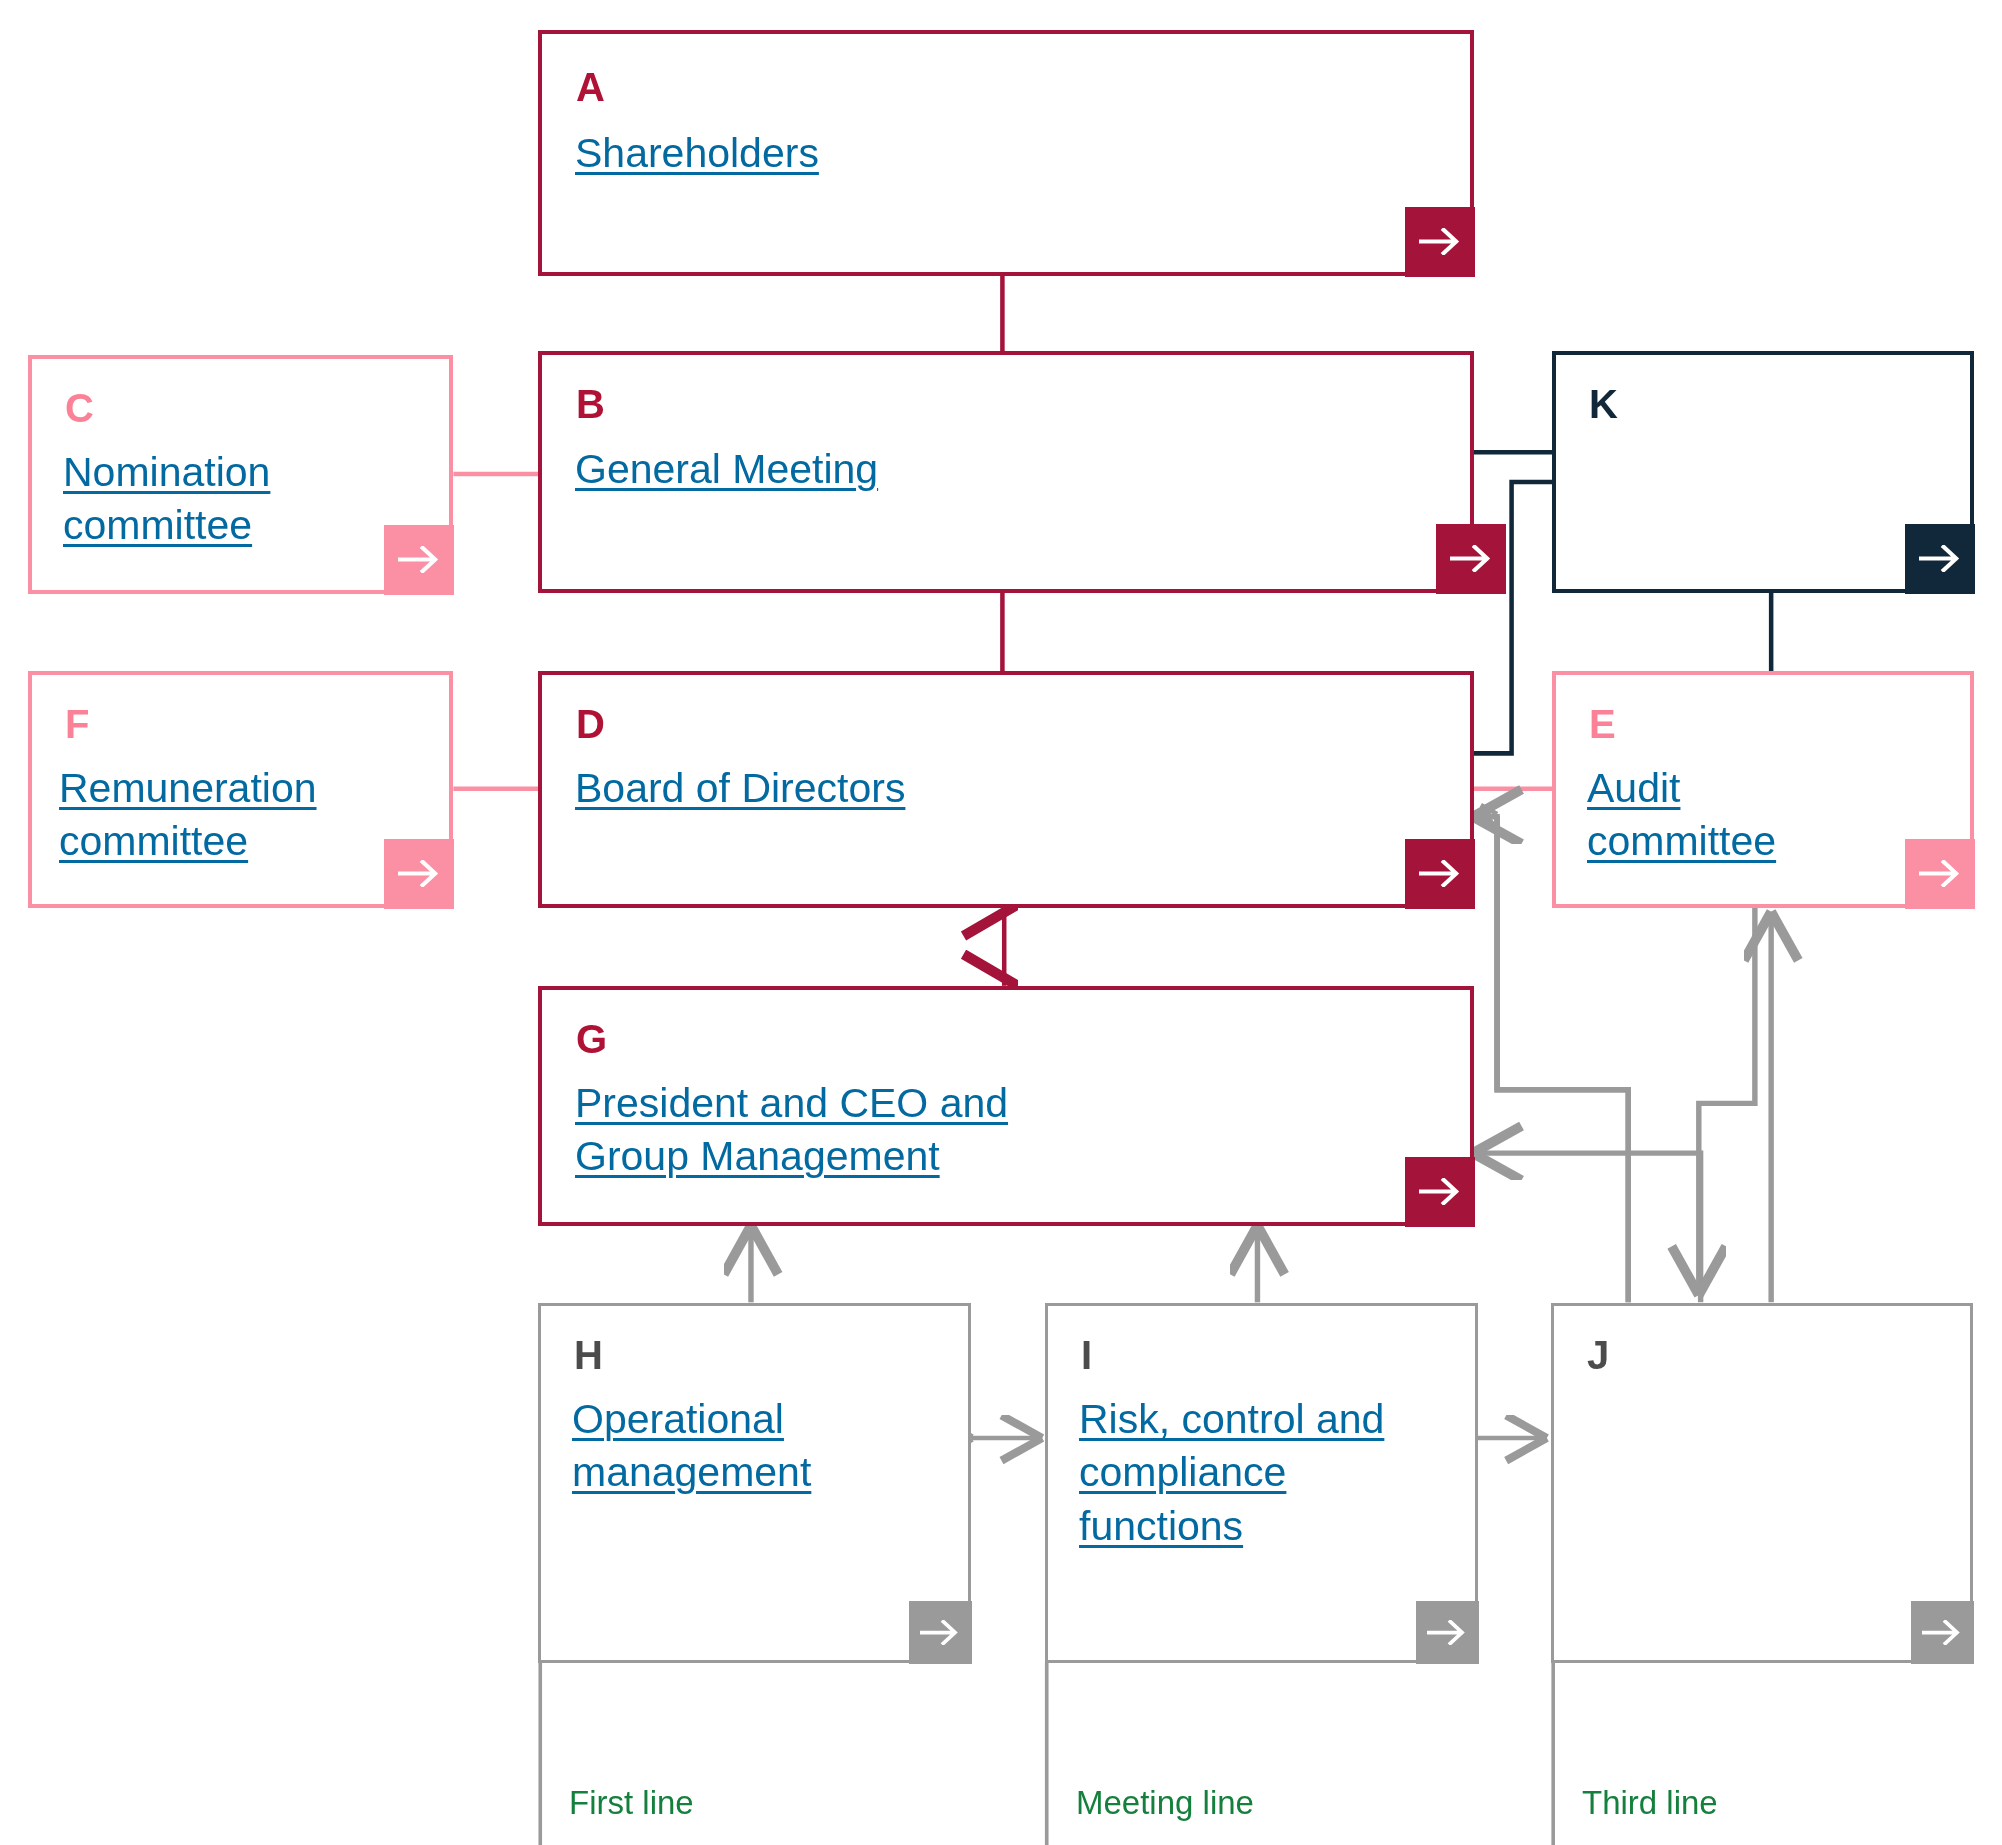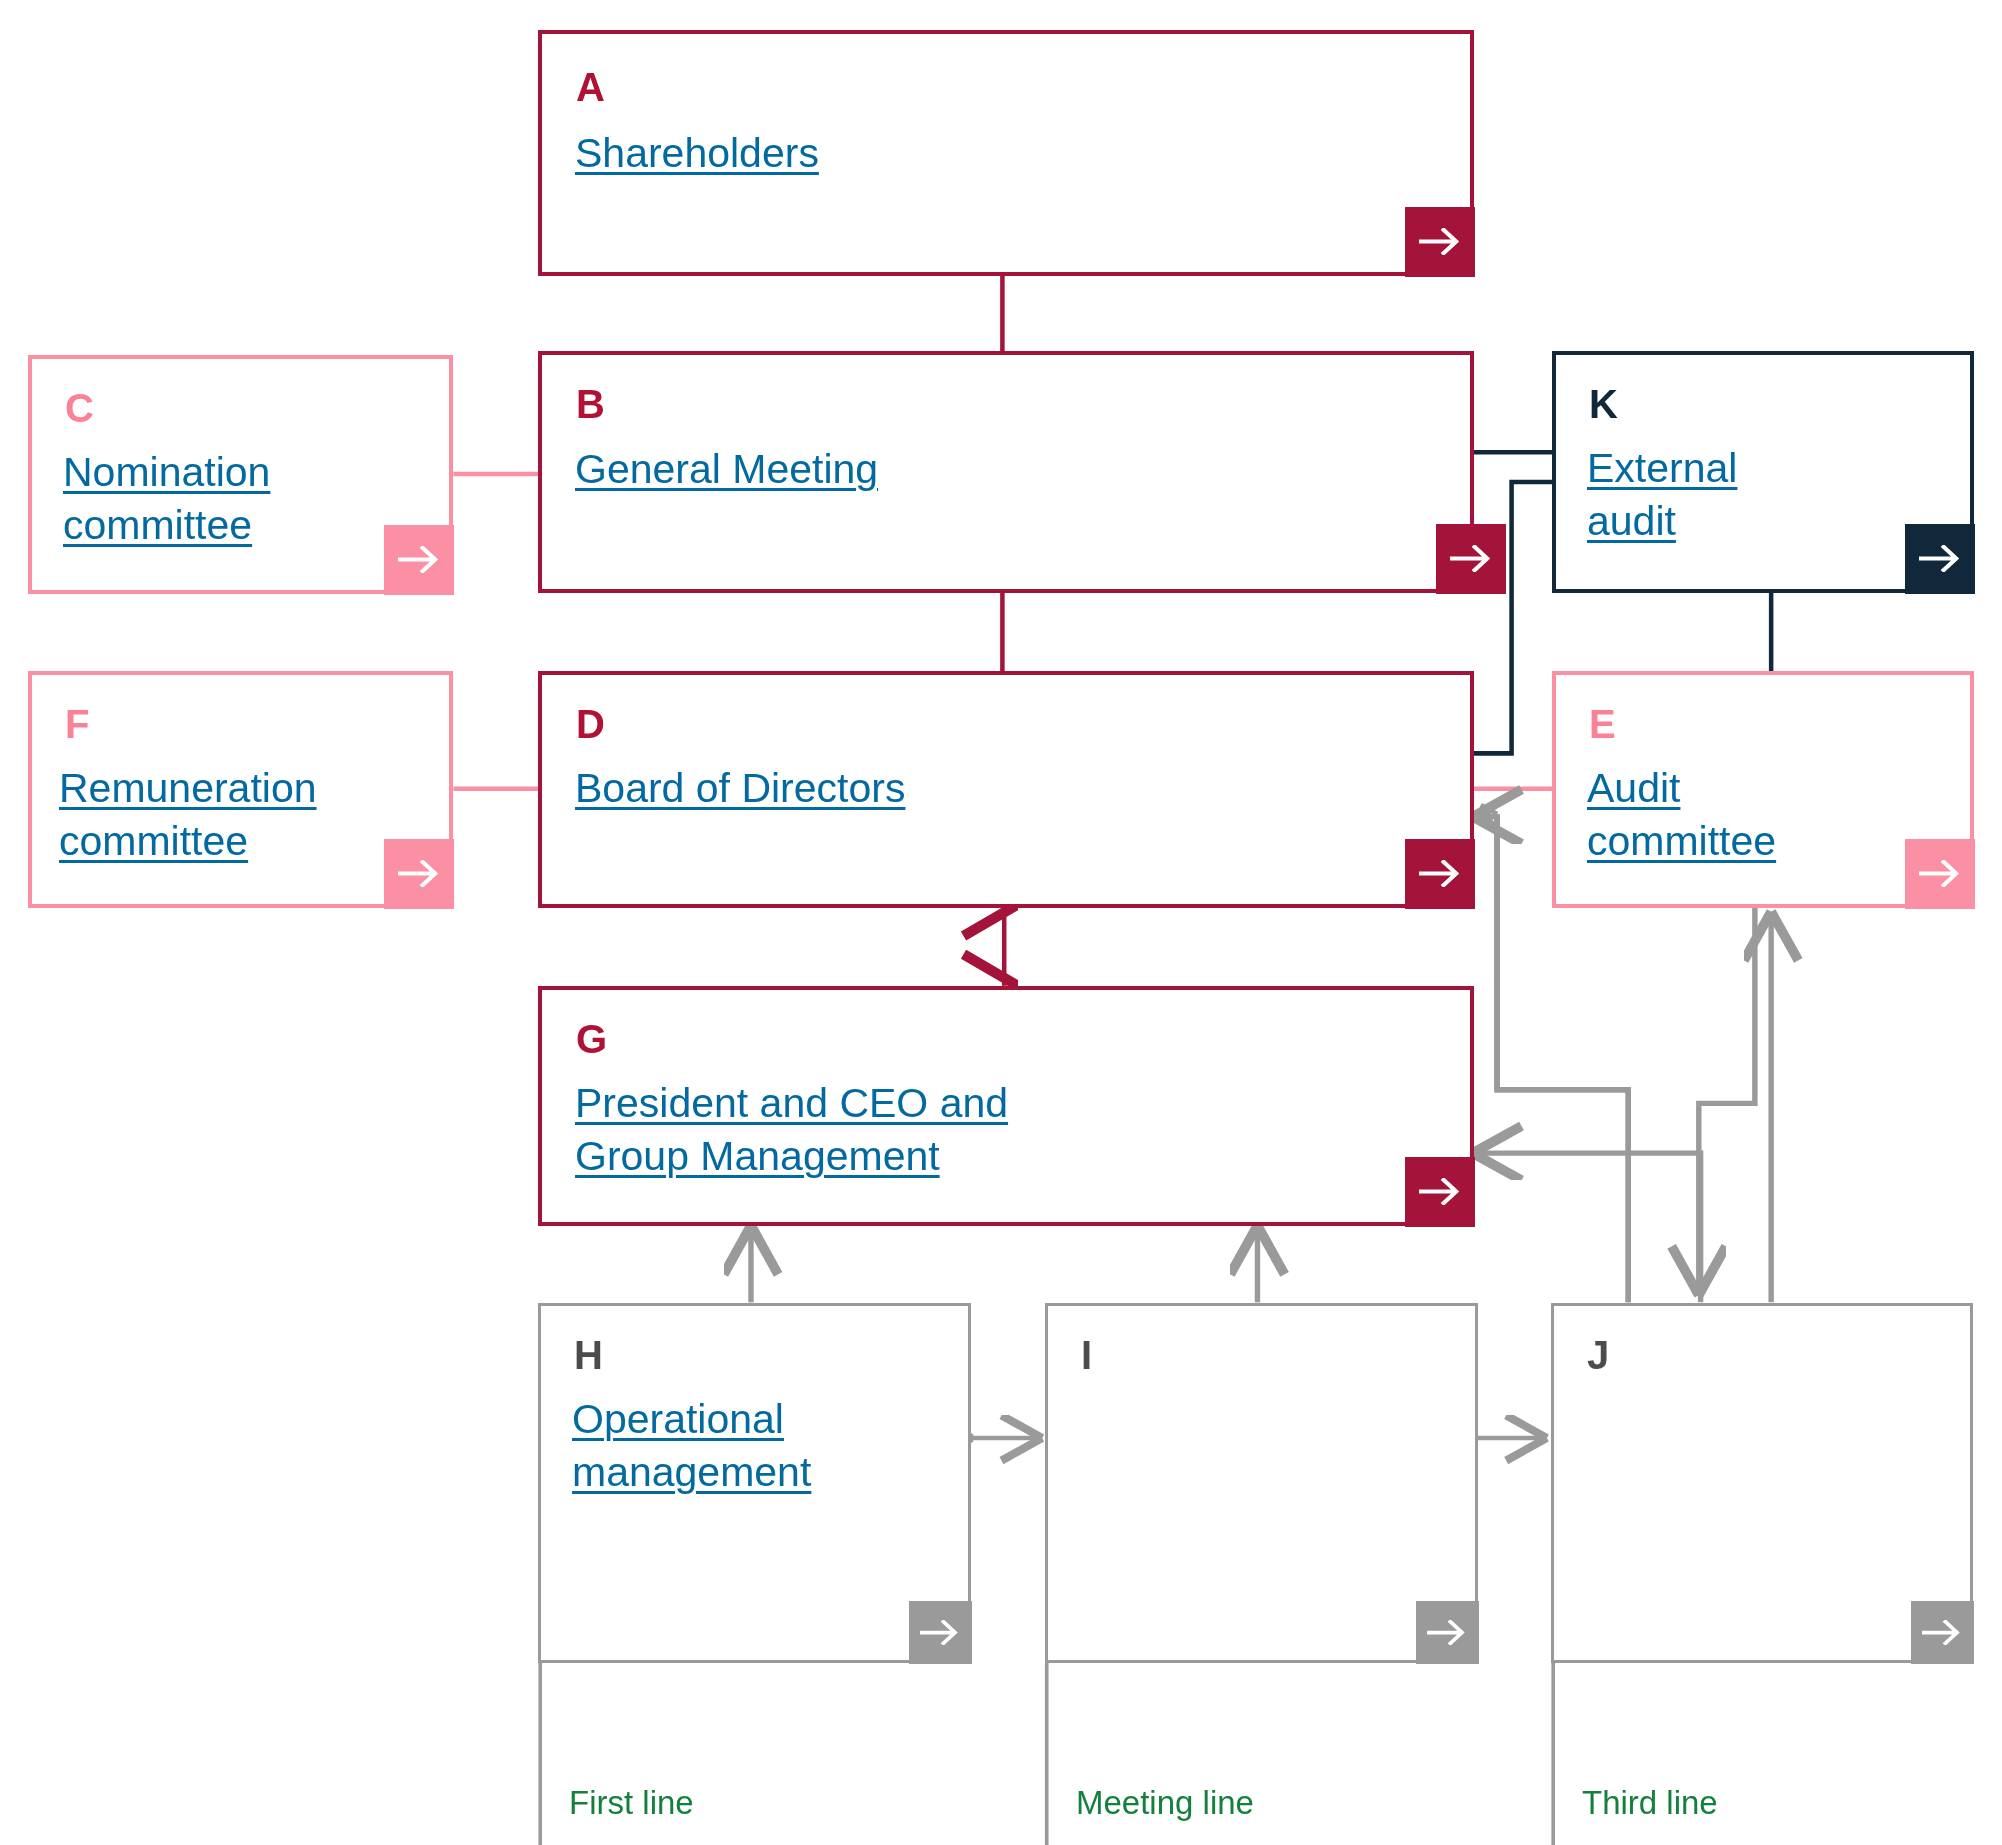--- a/index.html
+++ b/index.html
@@ -160,21 +160,20 @@
     <span class="title" style="left:33px;top:88px;width:814px;font-size:41px;">General Meeting</span>
     <span class="arrowbtn" style="right:-36px;bottom:-4.5px;width:70px;height:70px;">
       <svg width="42" height="27" viewBox="0 0 46 30" aria-hidden="true">
         <path d="M1 15 H40 M27 2 L41 15 L27 28" fill="none" stroke="#ffffff" stroke-width="4.5" stroke-linecap="square"></path>
       </svg>
     </span>
   </div>
 
   <div class="node c-navy" style="left:1552px;top:351px;width:422px;height:242px;">
     <span class="letter" style="left:33px;top:29px;font-size:40px;">K</span>
-    <span class="title" style="left:31px;top:87px;width:217px;font-size:41px;">External audit</span>
     <span class="arrowbtn" style="right:-4.5px;bottom:-4.5px;width:70px;height:70px;">
       <svg width="42" height="27" viewBox="0 0 46 30" aria-hidden="true">
         <path d="M1 15 H40 M27 2 L41 15 L27 28" fill="none" stroke="#ffffff" stroke-width="4.5" stroke-linecap="square"></path>
       </svg>
     </span>
   </div>
 
   <div class="node c-pink" style="left:28px;top:671px;width:425px;height:237px;">
     <span class="letter" style="left:33px;top:29px;font-size:40px;">F</span>
     <span class="title" style="left:27px;top:87px;width:362px;font-size:41px;">Remuneration committee</span>
@@ -220,20 +219,21 @@
     <span class="title" style="left:31px;top:87px;width:335px;font-size:41px;">Operational management</span>
     <span class="arrowbtn" style="right:-3.6px;bottom:-3.6px;width:63px;height:63px;">
       <svg width="40" height="25" viewBox="0 0 46 30" aria-hidden="true">
         <path d="M1 15 H40 M27 2 L41 15 L27 28" fill="none" stroke="#ffffff" stroke-width="4.5" stroke-linecap="square"></path>
       </svg>
     </span>
   </div>
 
   <div class="node c-grey" style="left:1045px;top:1303px;width:433px;height:360px;">
     <span class="letter" style="left:33px;top:29px;font-size:40px;">I</span>
+    <span class="title" style="left:31px;top:87px;width:362px;font-size:41px;">Risk, control and compliance functions</span>
     <span class="arrowbtn" style="right:-3.6px;bottom:-3.6px;width:63px;height:63px;">
       <svg width="40" height="25" viewBox="0 0 46 30" aria-hidden="true">
         <path d="M1 15 H40 M27 2 L41 15 L27 28" fill="none" stroke="#ffffff" stroke-width="4.5" stroke-linecap="square"></path>
       </svg>
     </span>
   </div>
 
   <div class="node c-grey" style="left:1551px;top:1303px;width:422px;height:360px;">
     <span class="letter" style="left:33px;top:29px;font-size:40px;">J</span>
     <span class="arrowbtn" style="right:-3.6px;bottom:-3.6px;width:63px;height:63px;">

